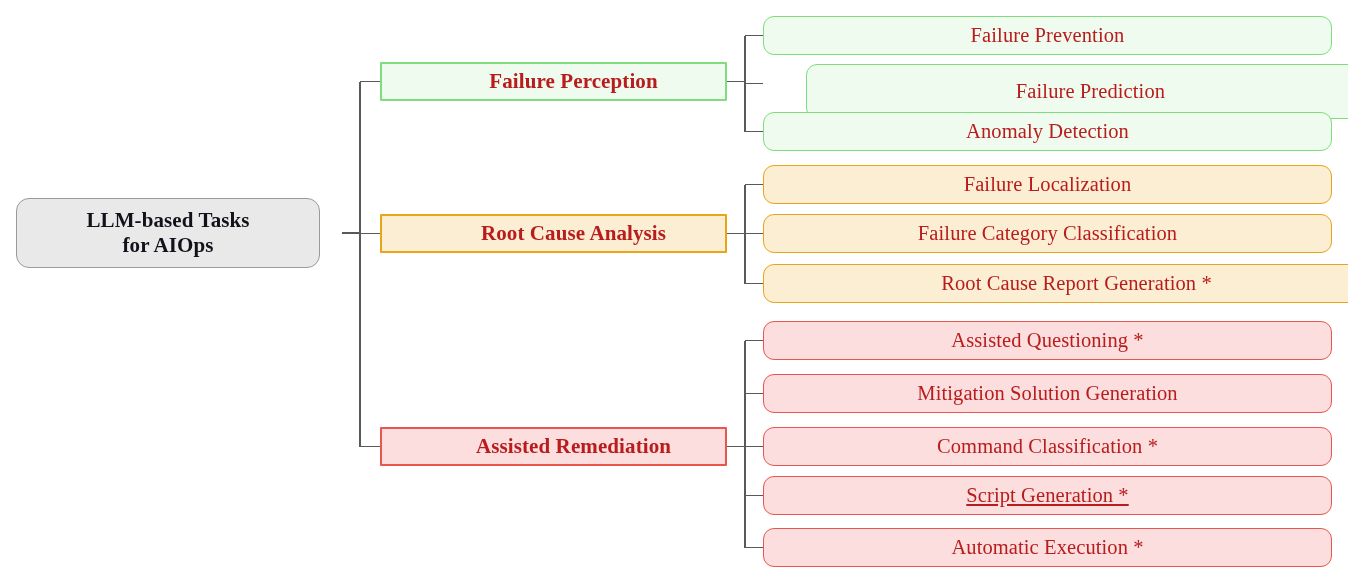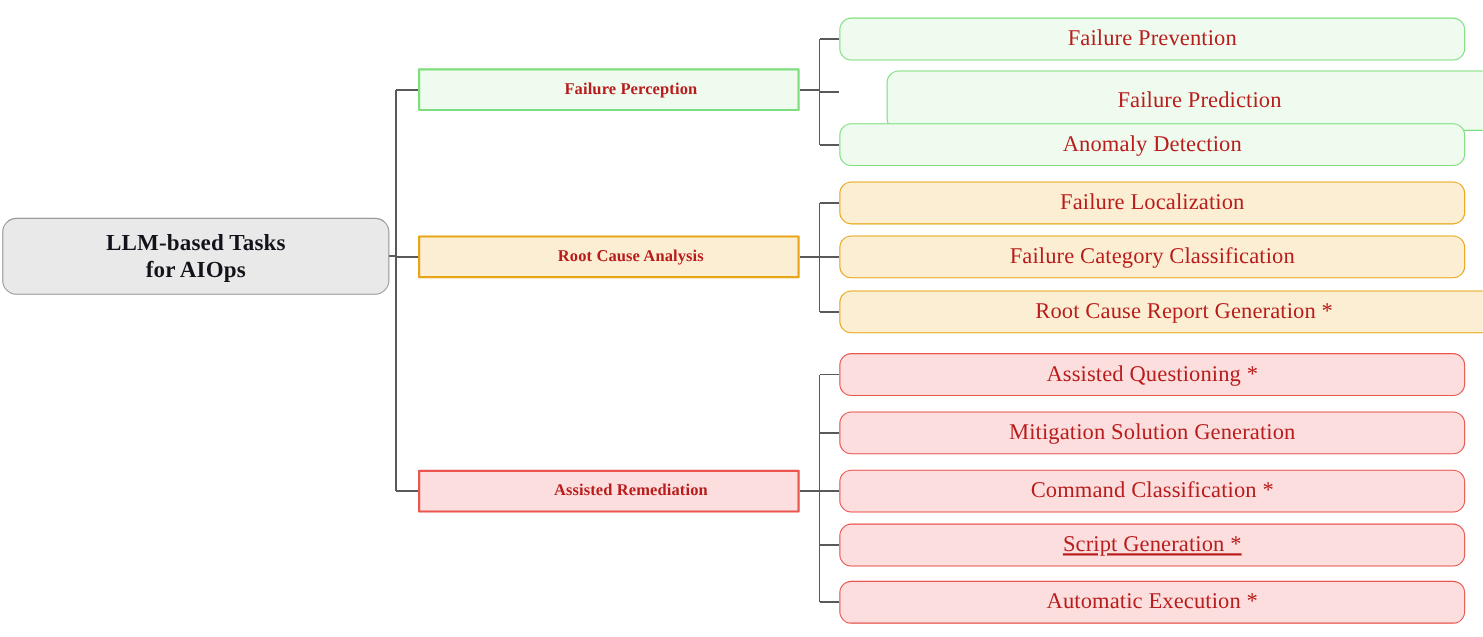--- a/index.html
+++ b/index.html
@@ -42,21 +42,21 @@
     border-width: 1.6px;
     border-radius: 13px;
     font-weight: bold;
     font-size: 21px;
     letter-spacing: 0.1px;
   }
   .node-branch {
     border-width: 2.2px;
     border-radius: 1px;
     font-weight: bold;
-    font-size: 15px;
+    font-size: 21px;
     letter-spacing: 0.1px;
     padding-left: 40px;
   }
   .node-leaf {
     border-width: 1.9px;
     border-radius: 11px;
     font-weight: normal;
     font-size: 20.5px;
     letter-spacing: 0.1px;
   }
@@ -82,21 +82,21 @@
       <path d="M 745 283.5 L 763 283.5" stroke="#595959" stroke-width="1.7" fill="none" shape-rendering="crispEdges"></path>
       <path d="M 360 446.5 L 380 446.5" stroke="#595959" stroke-width="1.7" fill="none" shape-rendering="crispEdges"></path>
       <path d="M 727 446.5 L 745 446.5" stroke="#595959" stroke-width="1.7" fill="none" shape-rendering="crispEdges"></path>
       <path d="M 745 340.5 L 745 547.5" stroke="#595959" stroke-width="1.7" fill="none" shape-rendering="crispEdges"></path>
       <path d="M 745 340.5 L 763 340.5" stroke="#595959" stroke-width="1.7" fill="none" shape-rendering="crispEdges"></path>
       <path d="M 745 393.5 L 763 393.5" stroke="#595959" stroke-width="1.7" fill="none" shape-rendering="crispEdges"></path>
       <path d="M 745 446.5 L 763 446.5" stroke="#595959" stroke-width="1.7" fill="none" shape-rendering="crispEdges"></path>
       <path d="M 745 495.5 L 763 495.5" stroke="#595959" stroke-width="1.7" fill="none" shape-rendering="crispEdges"></path>
       <path d="M 745 547.5 L 763 547.5" stroke="#595959" stroke-width="1.7" fill="none" shape-rendering="crispEdges"></path>
     </svg>
-<div class="node node-root" style="left: 2px; top: 198px; width: 352px; height: 70px; background: rgb(233, 233, 233); border-color: rgb(154, 154, 154); color: rgb(18, 19, 26);">LLM-based Tasks
+<div class="node node-root" style="left: 16px; top: 198px; width: 304px; height: 70px; background: rgb(233, 233, 233); border-color: rgb(154, 154, 154); color: rgb(18, 19, 26);">LLM-based Tasks
 for AIOps</div>
     <div class="node node-branch" style="left: 380px; top: 62px; width: 347px; height: 39px; background: rgb(238, 251, 238); border-color: rgb(126, 222, 126);">Failure Perception</div>
     <div class="node node-leaf" style="left: 763px; top: 16px; width: 569px; height: 39px; background: rgb(238, 251, 238); border-color: rgb(126, 222, 126);">Failure Prevention</div>
     <div class="node node-leaf" style="left: 763px; top: 64px; width: 569px; height: 55px; background: rgb(238, 251, 238); border-color: rgb(126, 222, 126); margin-left: 43px;">Failure Prediction</div>
     <div class="node node-leaf" style="left: 763px; top: 112px; width: 569px; height: 39px; background: rgb(238, 251, 238); border-color: rgb(126, 222, 126);">Anomaly Detection</div>
     <div class="node node-branch" style="left: 380px; top: 214px; width: 347px; height: 39px; background: rgb(251, 238, 210); border-color: rgb(232, 165, 23);">Root Cause Analysis</div>
     <div class="node node-leaf" style="left: 763px; top: 214px; width: 569px; height: 39px; background: rgb(251, 238, 210); border-color: rgb(232, 165, 23);">Failure Category Classification</div>
     <div class="node node-leaf" style="left: 763px; top: 165px; width: 569px; height: 39px; background: rgb(251, 238, 210); border-color: rgb(232, 165, 23);">Failure Localization</div>
     <div class="node node-leaf" style="left: 763px; top: 264px; width: 627px; height: 39px; background: rgb(251, 238, 210); border-color: rgb(232, 165, 23);">Root Cause Report Generation *</div>
     <div class="node node-branch" style="left: 380px; top: 427px; width: 347px; height: 39px; background: rgb(251, 222, 221); border-color: rgb(232, 86, 79);">Assisted Remediation</div>

